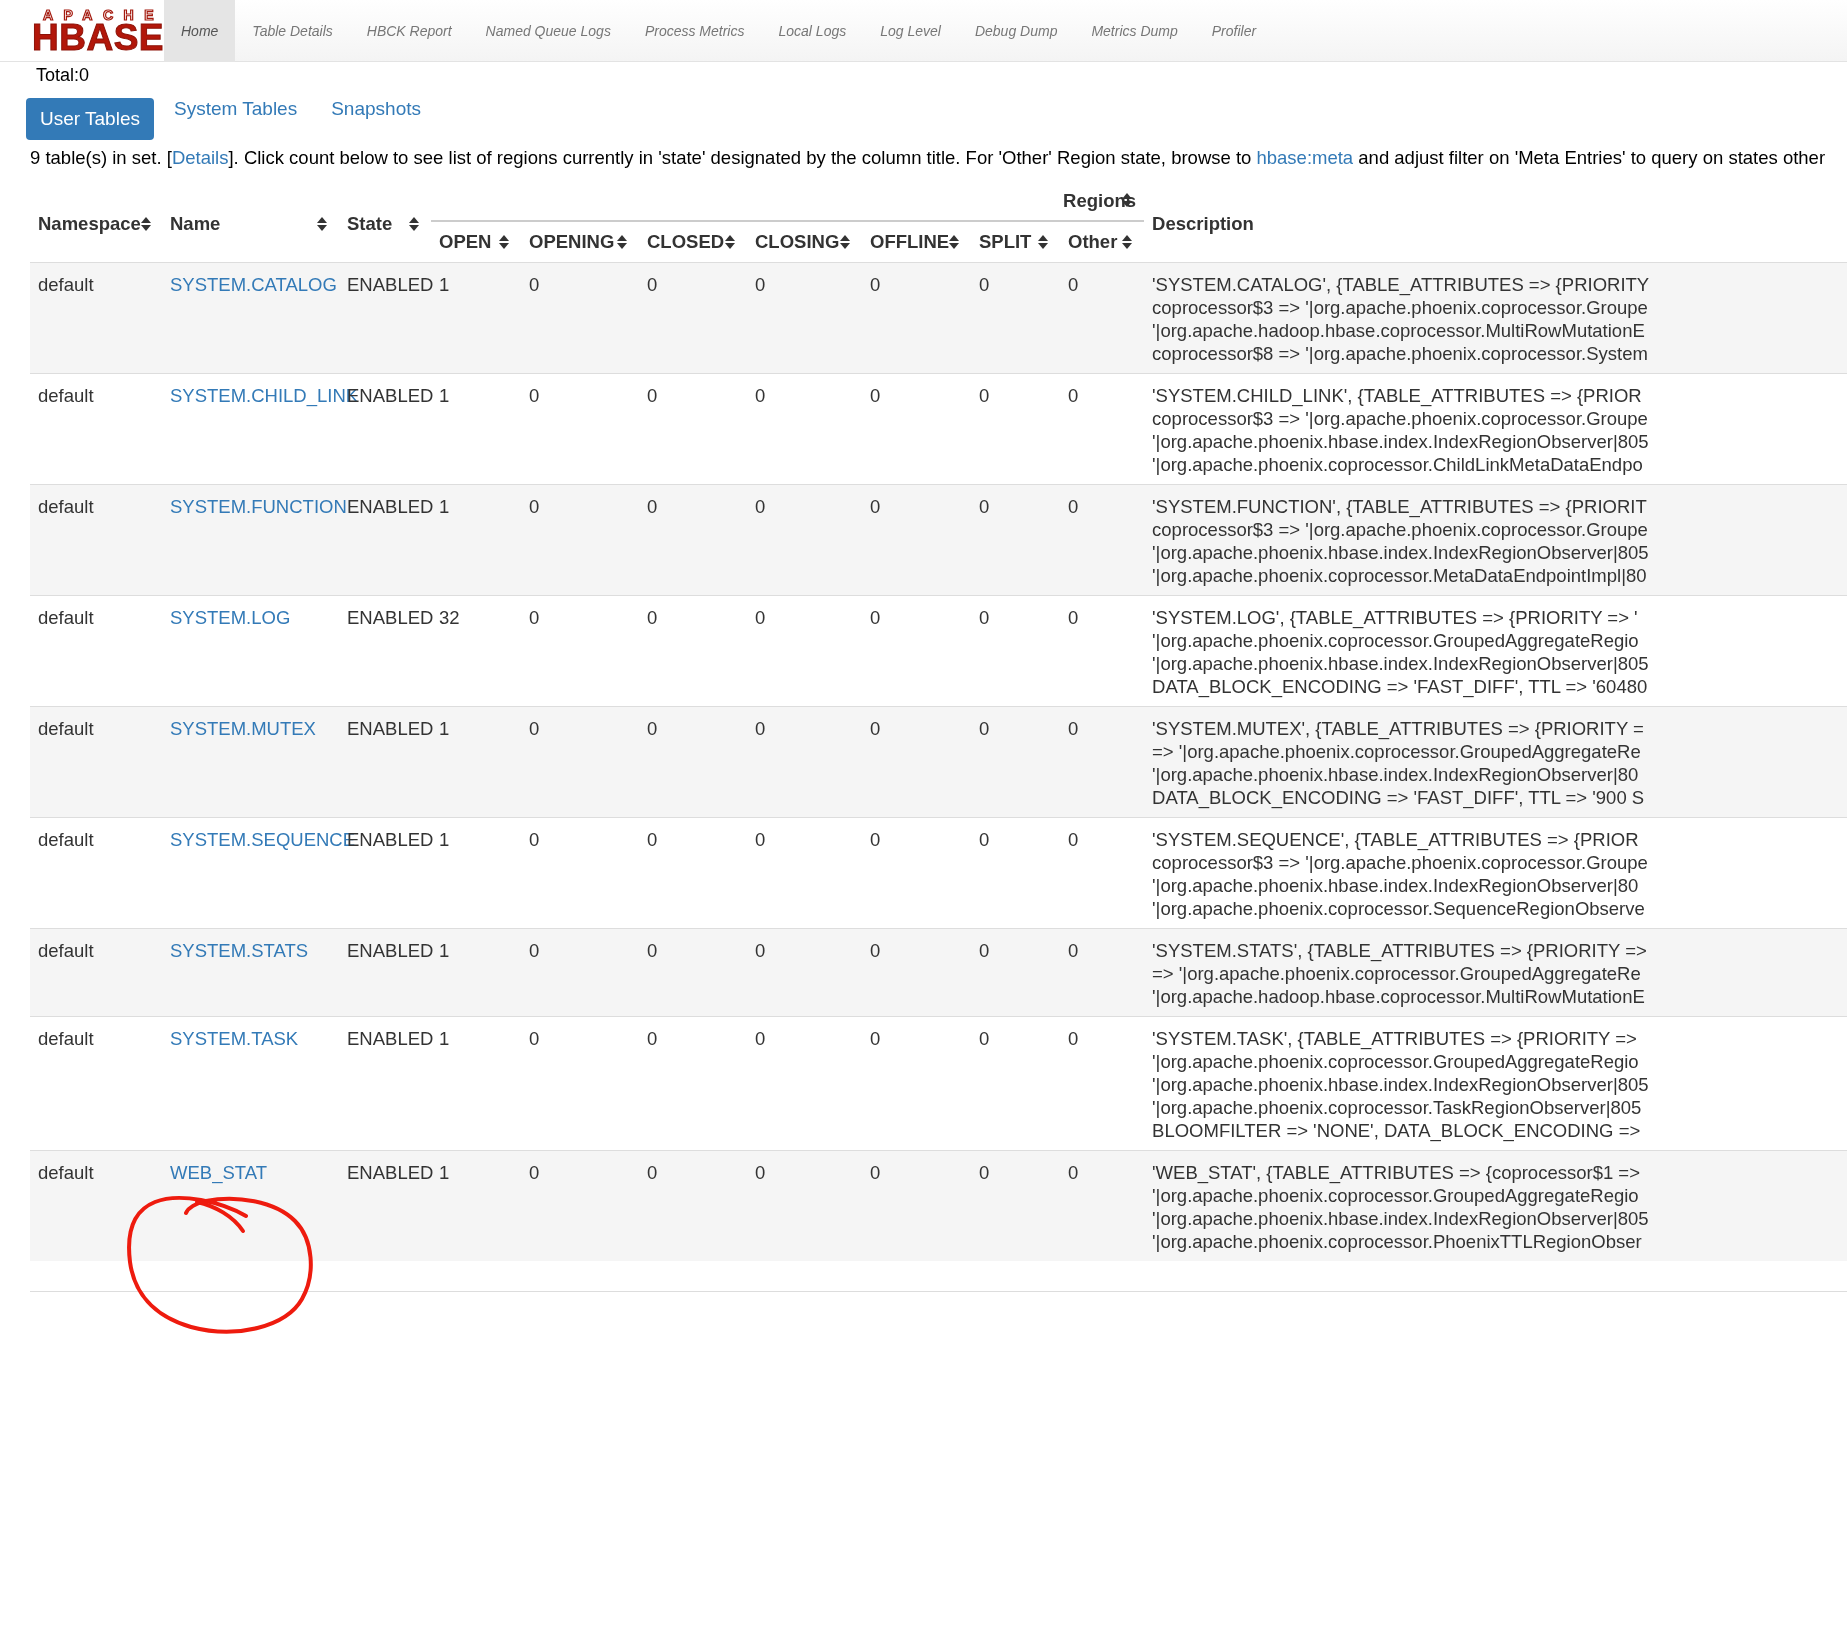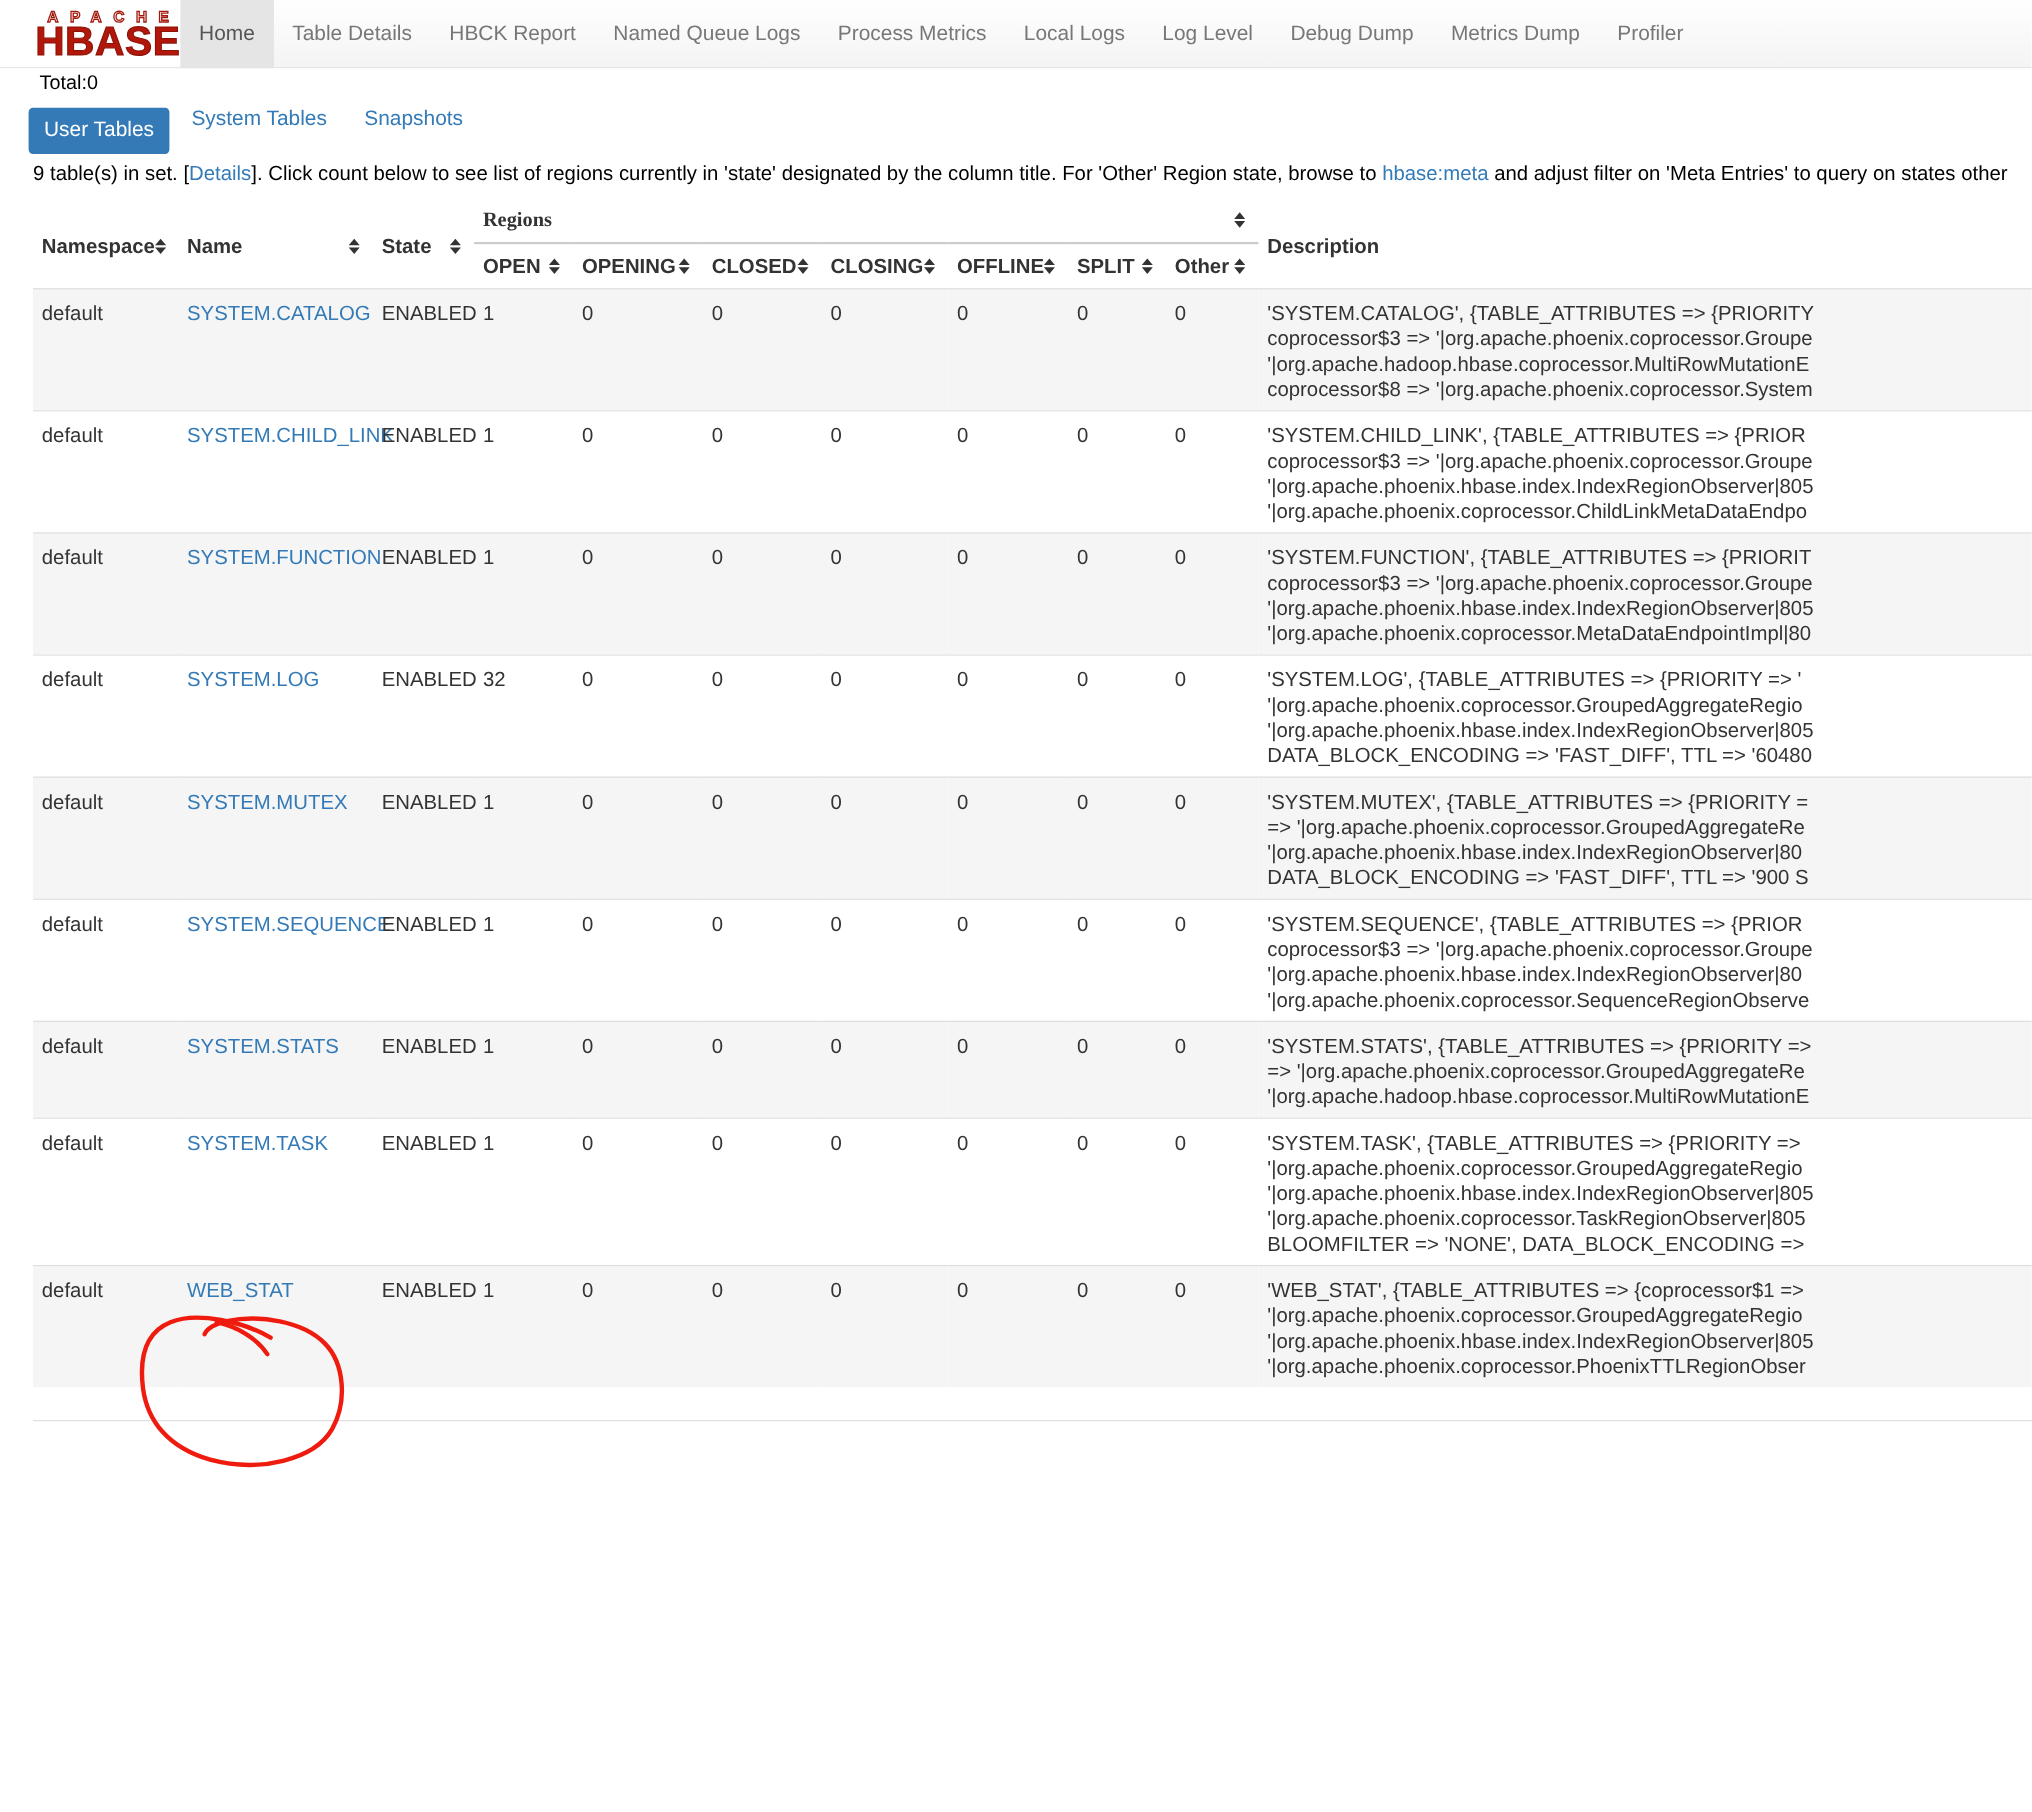--- a/index.html
+++ b/index.html
@@ -47,24 +47,25 @@
     letter-spacing: 0.5px;
     margin-top: -2px;
     white-space: nowrap;
   }
   .nav-items { list-style: none; display: flex; }
   .nav-items li { display: block; }
   .nav-items a {
     display: block;
     line-height: 62px;
     padding: 0 17px;
-    font-size: 19px;
+    font-size: 14px;
     color: #777;
     text-decoration: none;
     white-space: nowrap;
+    font-style: italic;
   }
   .nav-items li.active a {
     background: #e5e5e5;
     color: #555;
   }
 
   
   .total {
     padding: 3px 0 0 36px;
     height: 26px;
@@ -132,21 +133,21 @@
     padding: 0 8px;
   }
   .th-flex { display: flex; align-items: center; justify-content: space-between; padding-right: 4px; }
   .th-regions {
     position: relative;
     vertical-align: top;
     padding-top: 3px;
     height: 34px;
     border-bottom: 2px solid #cccccc;
   }
-  .regions-label { display: block; text-align: left; font-family: Liberation Serif, serif; }
+  .regions-label { display: block; text-align: right; }
   .regions-sort { position: absolute; right: 12px; top: 6px; }
   tr.subhead th { height: 41px; }
 
   .sort-icon { display: inline-flex; flex-direction: column; align-items: center; row-gap: 2px; cursor: pointer; }
   .sort-icon .tri-up {
     width: 0; height: 0;
     border-left: 5px solid transparent; border-right: 5px solid transparent;
     border-bottom: 6px solid #333;
   }
   .sort-icon .tri-down {

